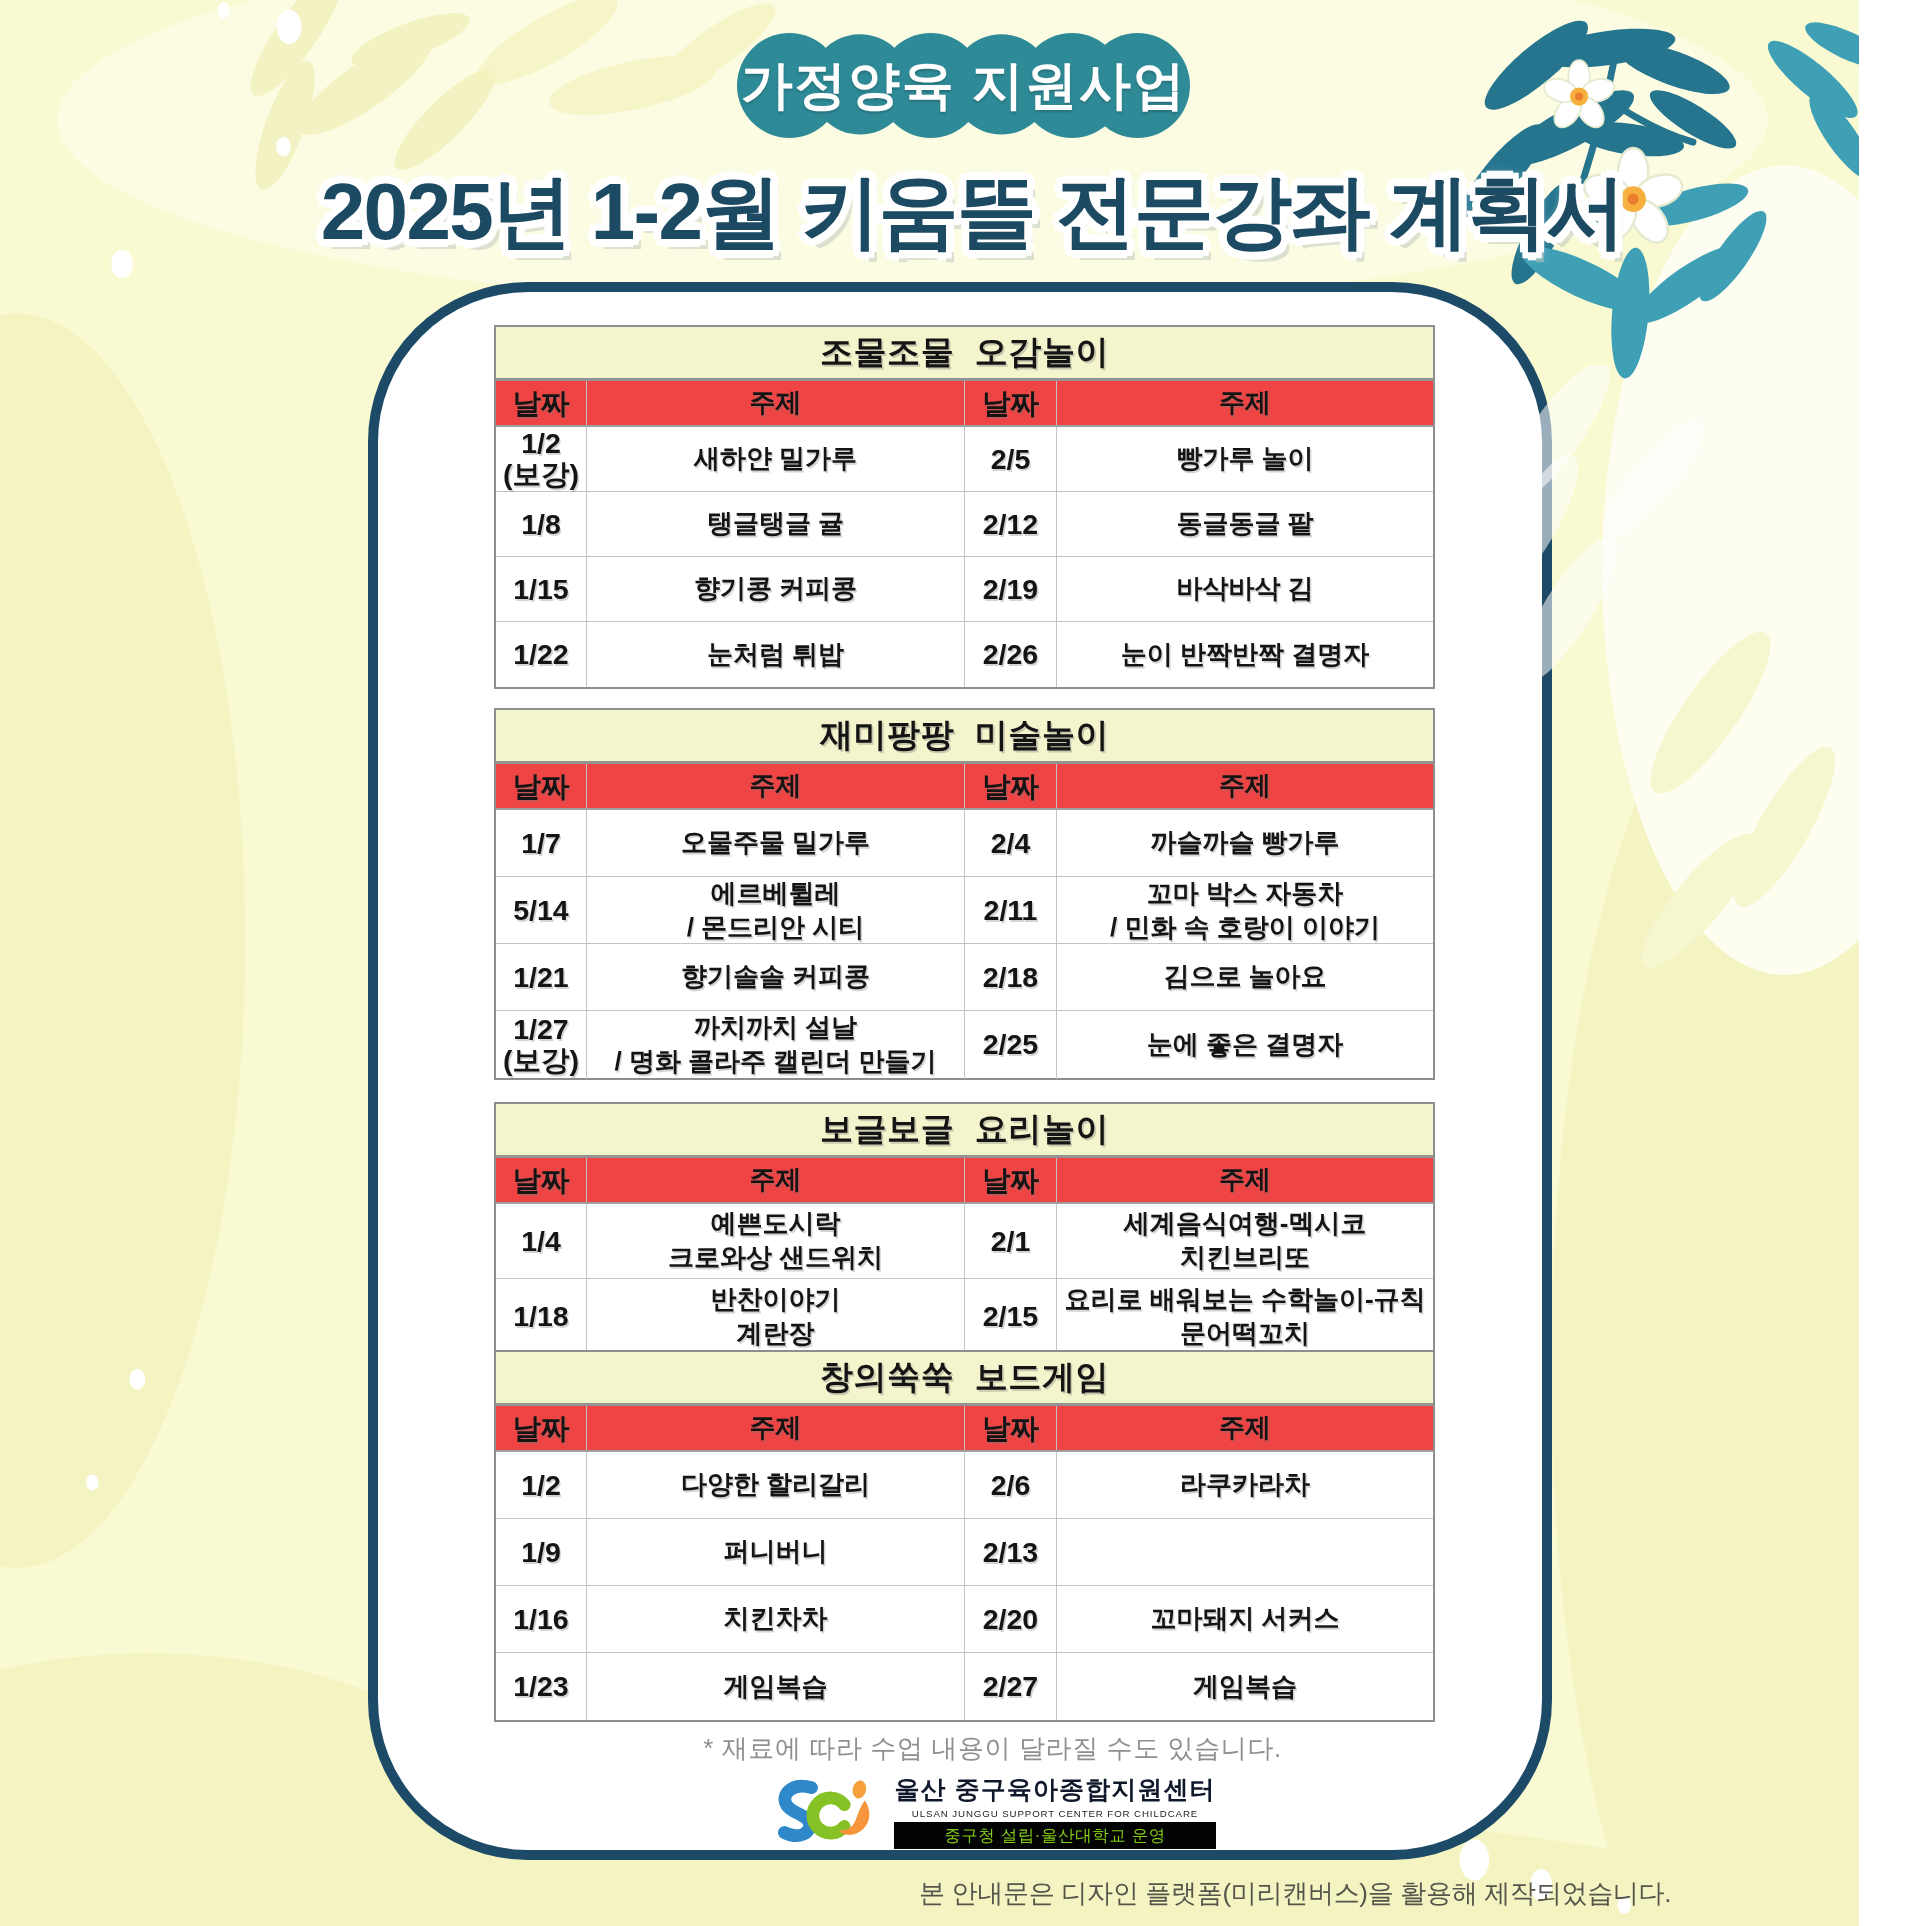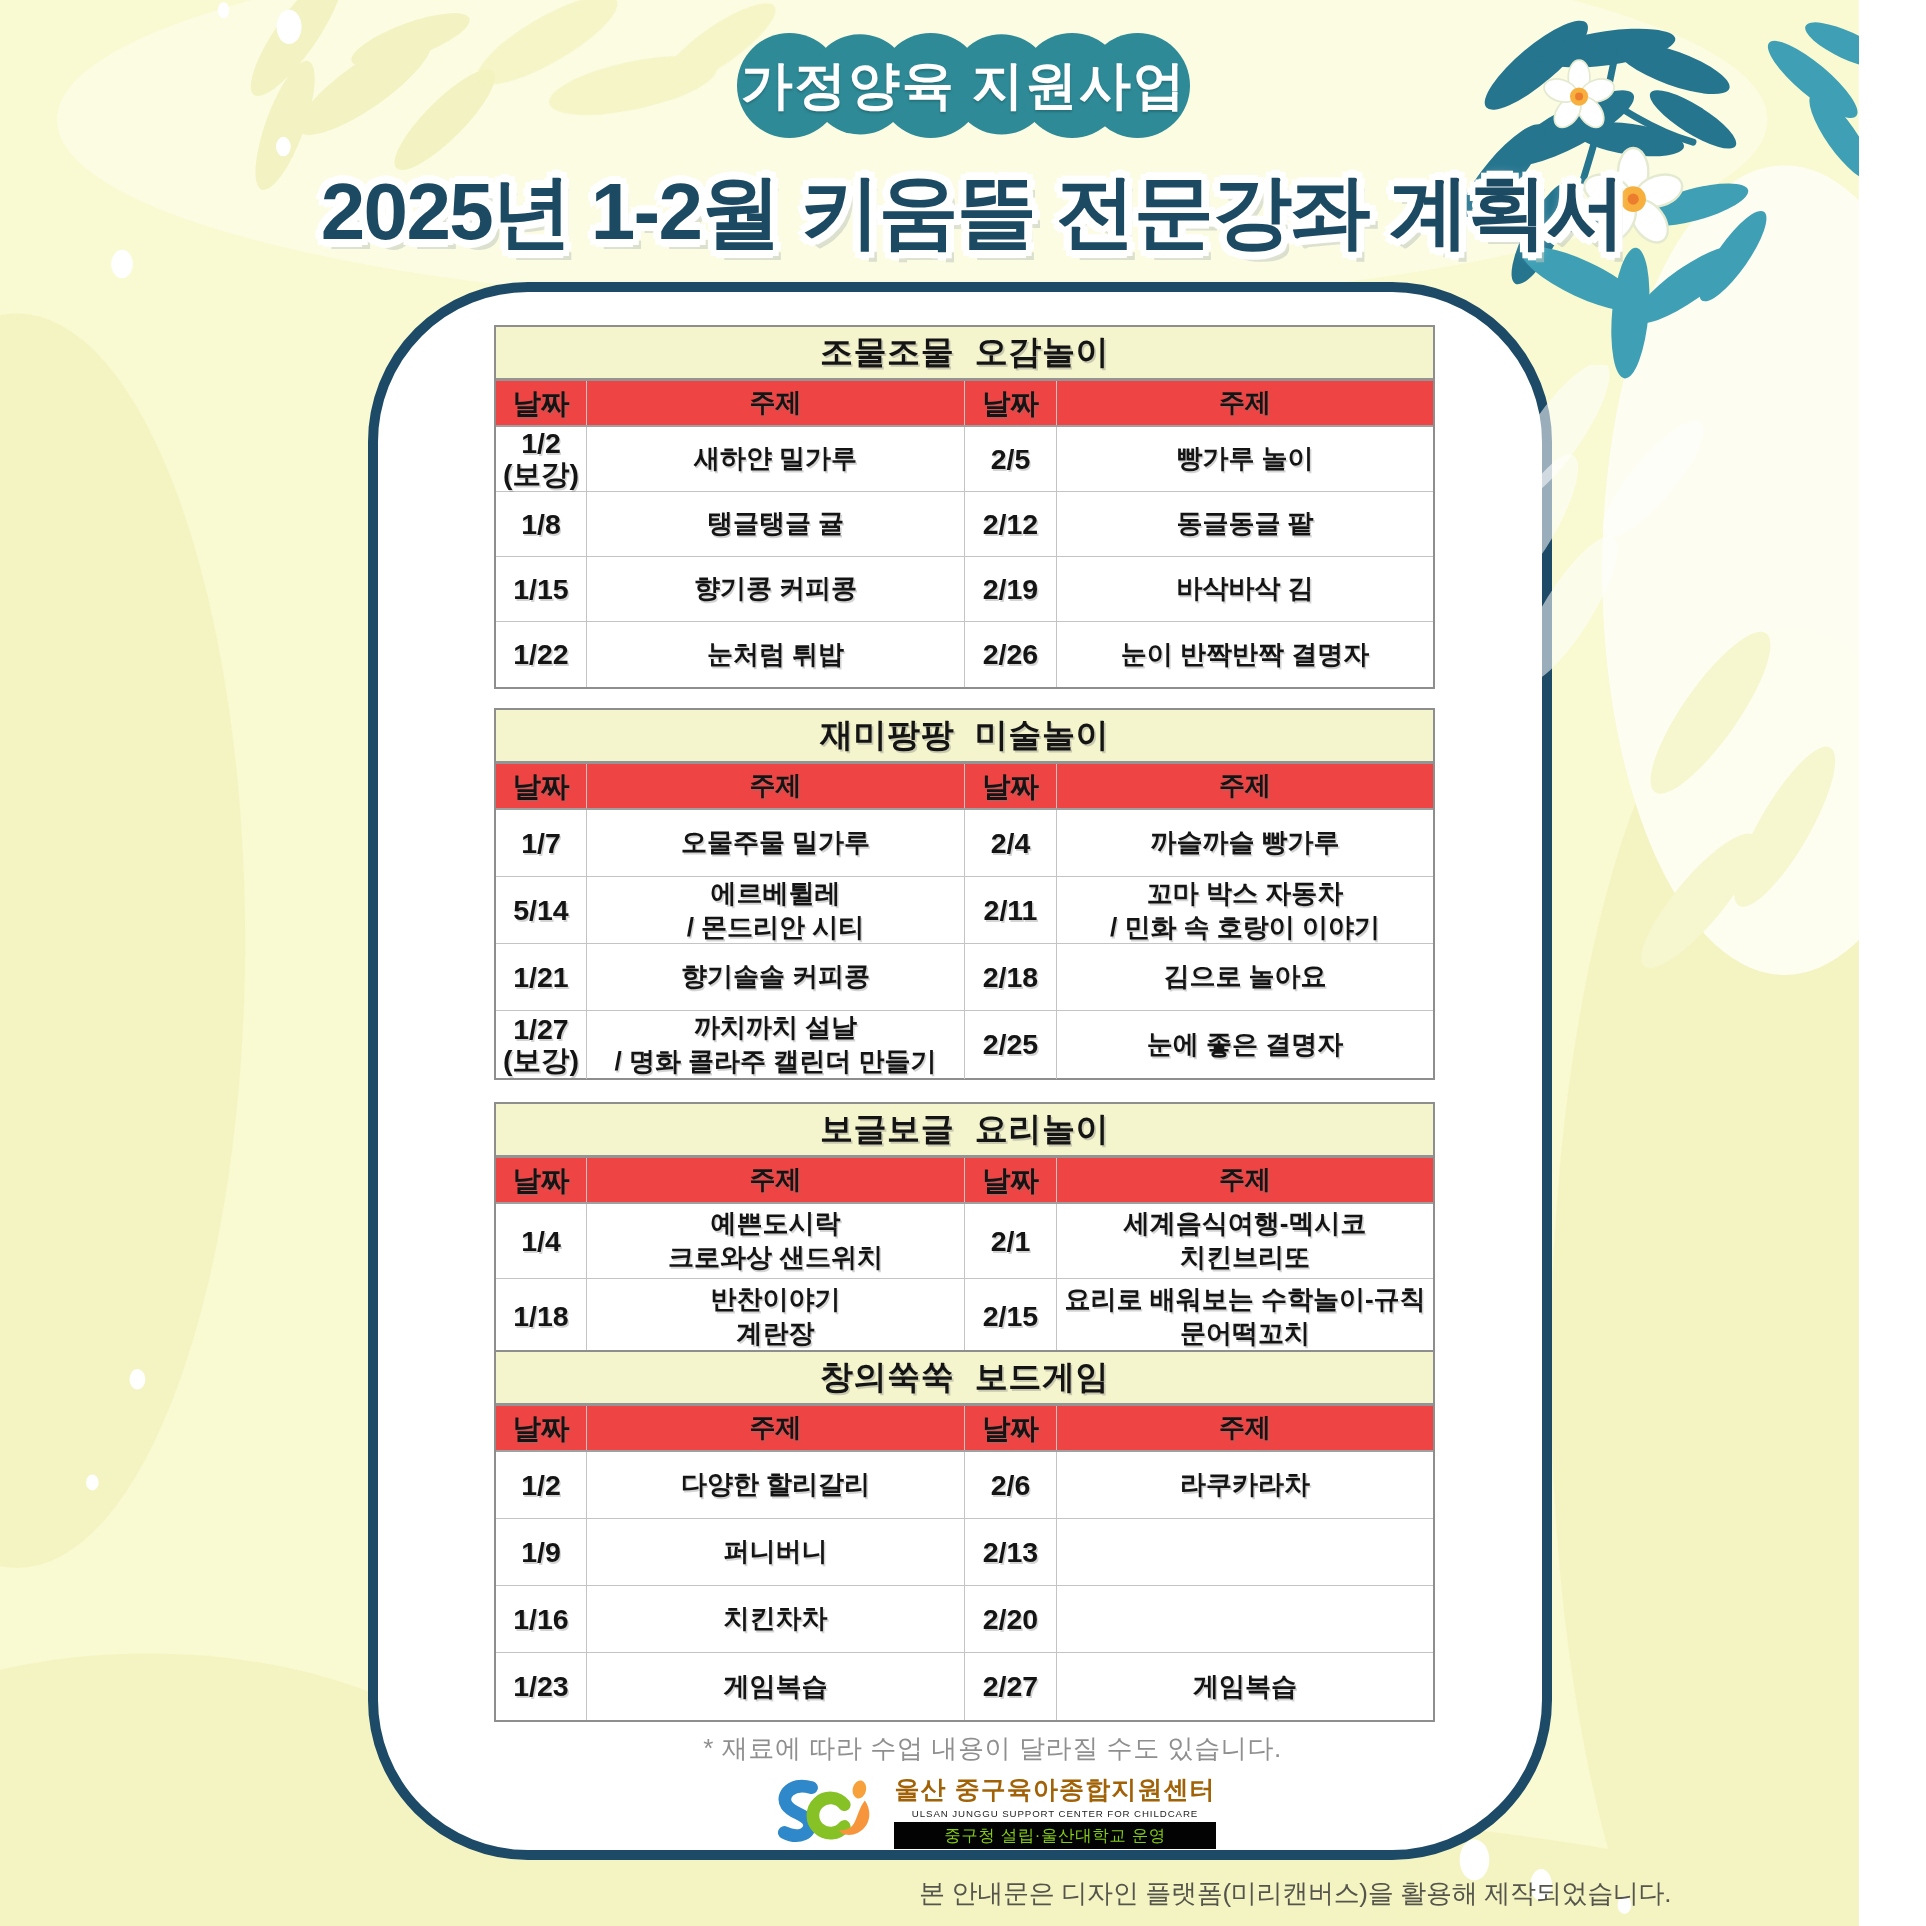--- a/index.html
+++ b/index.html
@@ -70,21 +70,21 @@
   .c.topic{font-size:26px;line-height:1.3}
 
   
   .footnote{
     position:absolute;left:522px;width:941px;top:1731px;z-index:3;text-align:center;
     font-size:26px;font-weight:400;color:#8f8f8f;letter-spacing:0.6px;
   }
   .logo{position:absolute;left:774px;top:1773px;z-index:3;display:flex;align-items:center;gap:11.4px}
   .logo-mark{width:109px;height:64px}
   .logo-text{display:flex;flex-direction:column;align-items:center}
-  .logo-ko{font-size:25px;font-weight:800;color:#a16207;letter-spacing:1.1px;white-space:nowrap}
+  .logo-ko{font-size:25px;font-weight:800;color:#0f172a;letter-spacing:1.1px;white-space:nowrap}
   .logo-en{font-size:9.7px;color:#222;letter-spacing:0.9px;margin-top:1.7px;white-space:nowrap}
   .logo-bar{
     margin-top:3px;align-self:stretch;text-align:center;background:#030303;color:#84cc16;
     font-size:16.5px;font-weight:400;padding:2.9px 8px;letter-spacing:0.6px;white-space:nowrap;
   }
   .credit{
     position:absolute;left:919px;top:1876px;z-index:3;
     font-size:26px;color:#55554c;letter-spacing:-0.3px;white-space:nowrap;
   }
 </style>
@@ -323,20 +323,21 @@
   </div>
   <div class="row">
     <div class="c date">1/9</div>
     <div class="c topic">퍼니버니</div>
     <div class="c date">2/13</div>
   </div>
   <div class="row">
     <div class="c date">1/16</div>
     <div class="c topic">치킨차차</div>
     <div class="c date">2/20</div>
+    <div class="c topic last">꼬마돼지 서커스</div>
   </div>
   <div class="row">
     <div class="c date">1/23</div>
     <div class="c topic">게임복습</div>
     <div class="c date">2/27</div>
     <div class="c topic last">게임복습</div>
   </div>
 </section>
 
 <div class="footnote">* 재료에 따라 수업 내용이 달라질 수도 있습니다.</div>

